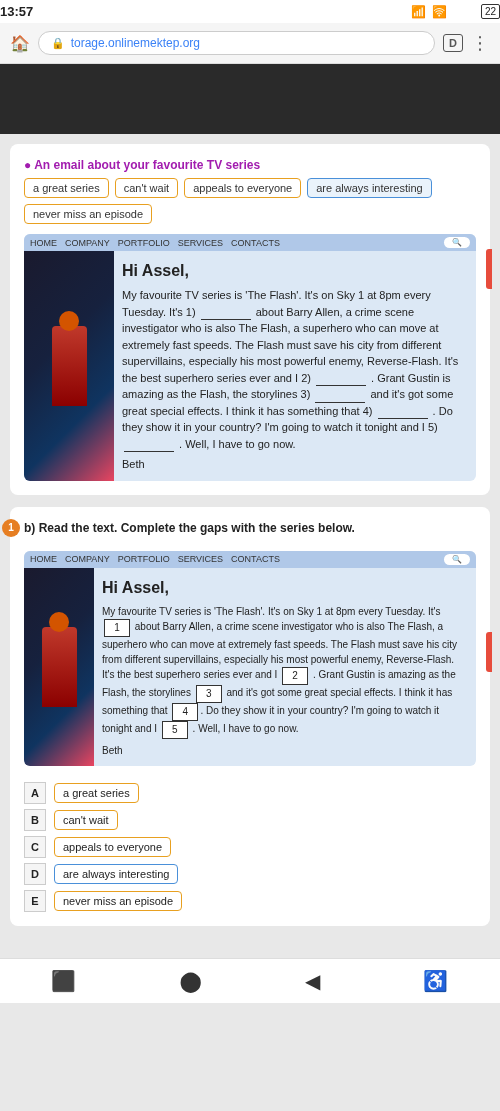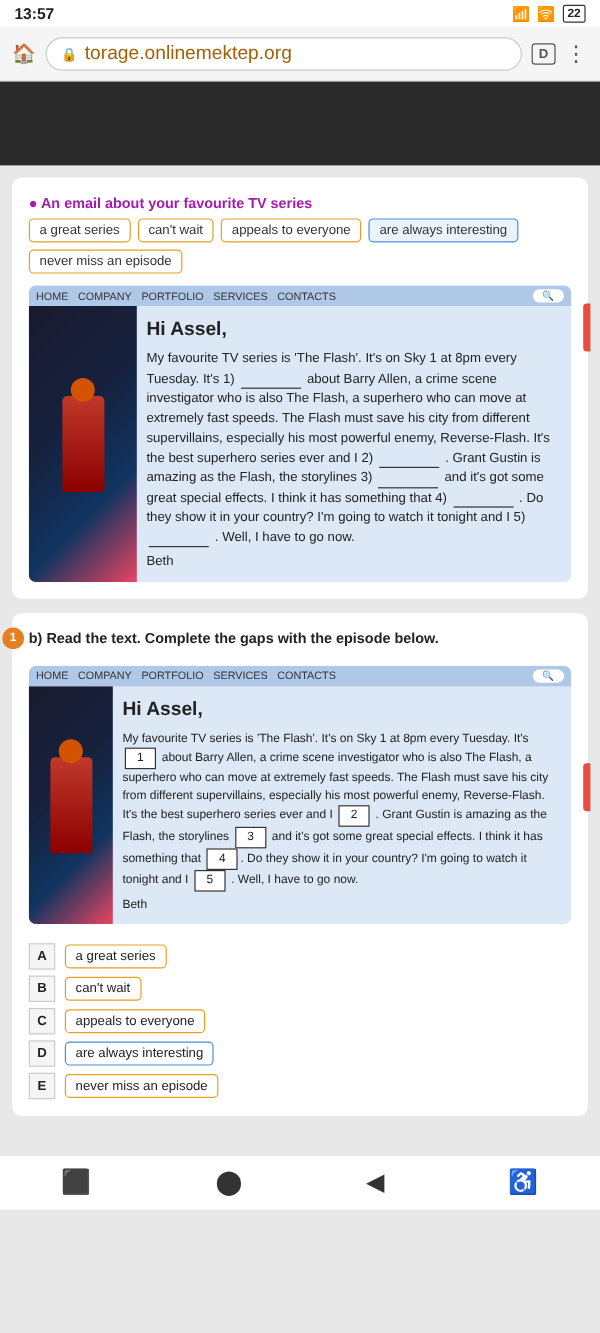--- a/index.html
+++ b/index.html
@@ -11,36 +11,37 @@
       font-size: 13px;
       color: #222;
     }
 
     
     .status-bar {
       background: #fff;
       display: flex;
       justify-content: space-between;
       align-items: center;
-      padding: 4px 12px;
+      padding: 4px 0;
       font-size: 13px;
       font-weight: bold;
     }
     .status-right {
       display: flex;
       align-items: center;
       gap: 6px;
       font-size: 12px;
     }
     .battery {
       border: 1.5px solid #333;
       border-radius: 2px;
       padding: 1px 3px;
       font-size: 10px;
-      font-weight: bold;
+      font-weight: normal;
+      margin-left: 28px;
     }
 
     
     .browser-bar {
       background: #f5f5f5;
       padding: 8px 10px;
       display: flex;
       align-items: center;
       gap: 8px;
       border-bottom: 1px solid #ddd;
@@ -54,21 +55,21 @@
       background: #fff;
       border: 1px solid #ccc;
       border-radius: 16px;
       padding: 4px 12px;
       display: flex;
       align-items: center;
       gap: 6px;
       font-size: 13px;
     }
     .lock-icon { color: #555; font-size: 11px; }
-    .url-text { color: #a16207; font-size: 16px; }
+    .url-text { color: #3b82f6; font-size: 12px; }
     .browser-tab-icon {
       border: 1.5px solid #555;
       border-radius: 3px;
       padding: 2px 5px;
       font-size: 11px;
       font-weight: bold;
       color: #555;
     }
     .browser-menu-icon { font-size: 18px; color: #555; letter-spacing: 1px; }
 
@@ -348,21 +349,21 @@
           <div class="greeting">Hi Assel,</div>
           <span>My favourite TV series is 'The Flash'. It's on Sky 1 at 8pm every Tuesday. It's 1) <span class="blank"></span> about Barry Allen, a crime scene investigator who is also The Flash, a superhero who can move at extremely fast speeds. The Flash must save his city from different supervillains, especially his most powerful enemy, Reverse-Flash. It's the best superhero series ever and I 2) <span class="blank"></span> . Grant Gustin is amazing as the Flash, the storylines 3) <span class="blank"></span> and it's got some great special effects. I think it has something that 4) <span class="blank"></span> . Do they show it in your country? I'm going to watch it tonight and I 5) <span class="blank"></span> . Well, I have to go now.</span>
           <div style="margin-top:4px;">Beth</div>
         </div>
       </div>
     </div>
   </div>
 
   <div class="section-card card2-relative">
     <div class="section-number">1</div>
-    <div class="question-label">b) Read the text. Complete the gaps with the episode below.</div>
+    <div class="question-label">b) Read the text. Complete the gaps with the series below.</div>
 
     <div style="display:flex; gap:10px;">
 
       <div style="flex:1;">
 
         <div class="email-box" style="margin-bottom:8px;">
           <div class="email-browser-bar">
             <div class="email-browser-nav">
               <span>HOME</span>
               <span>COMPANY</span>

